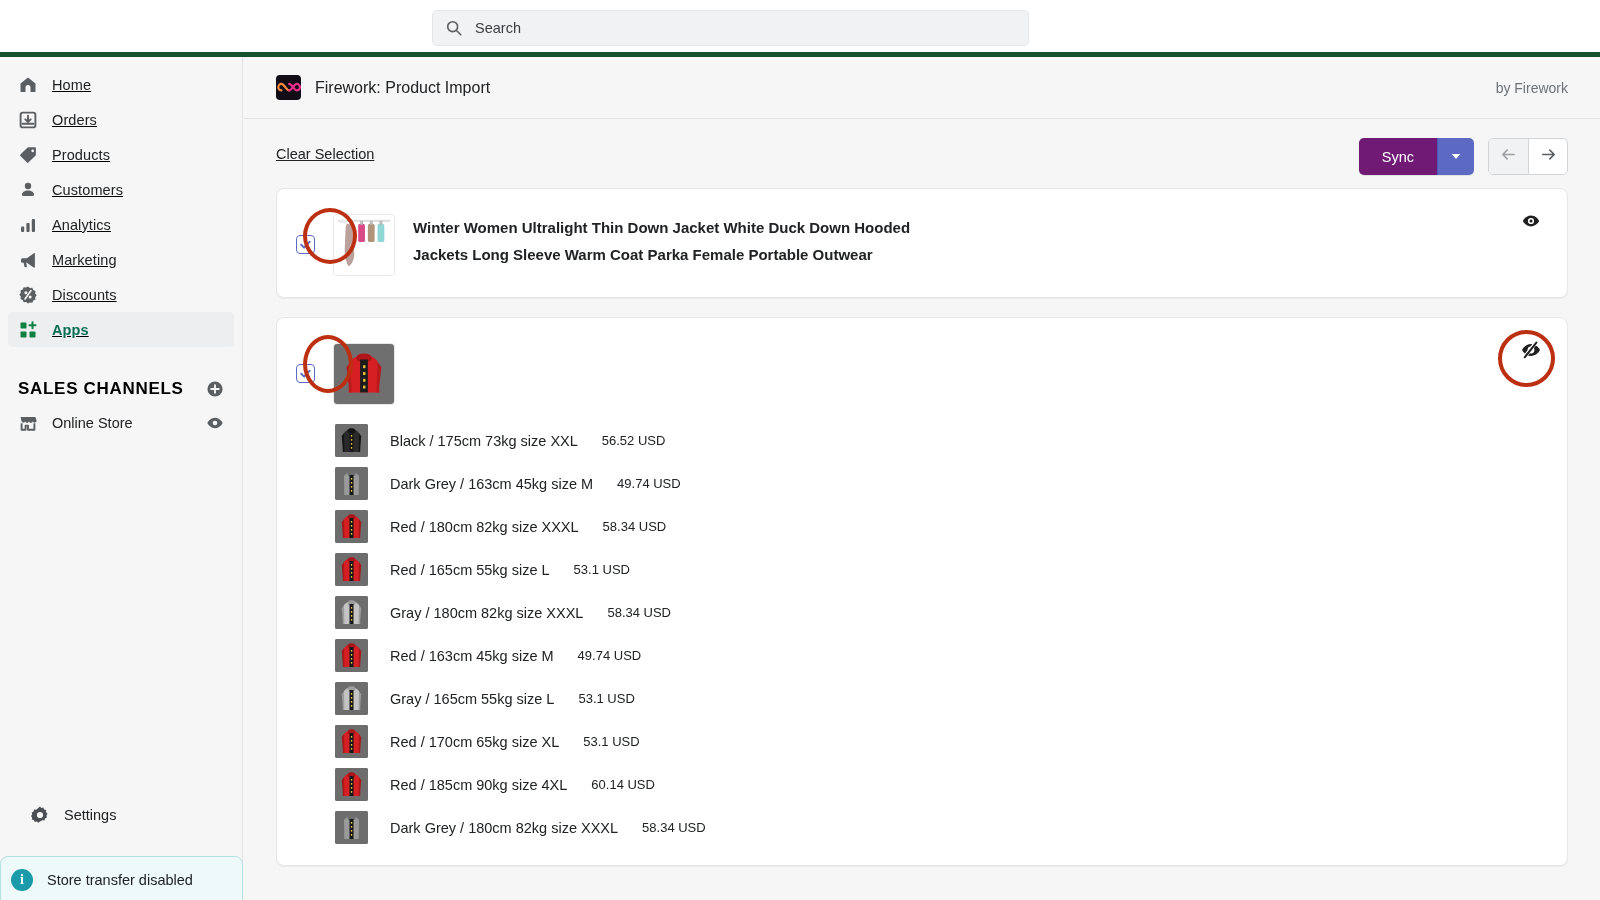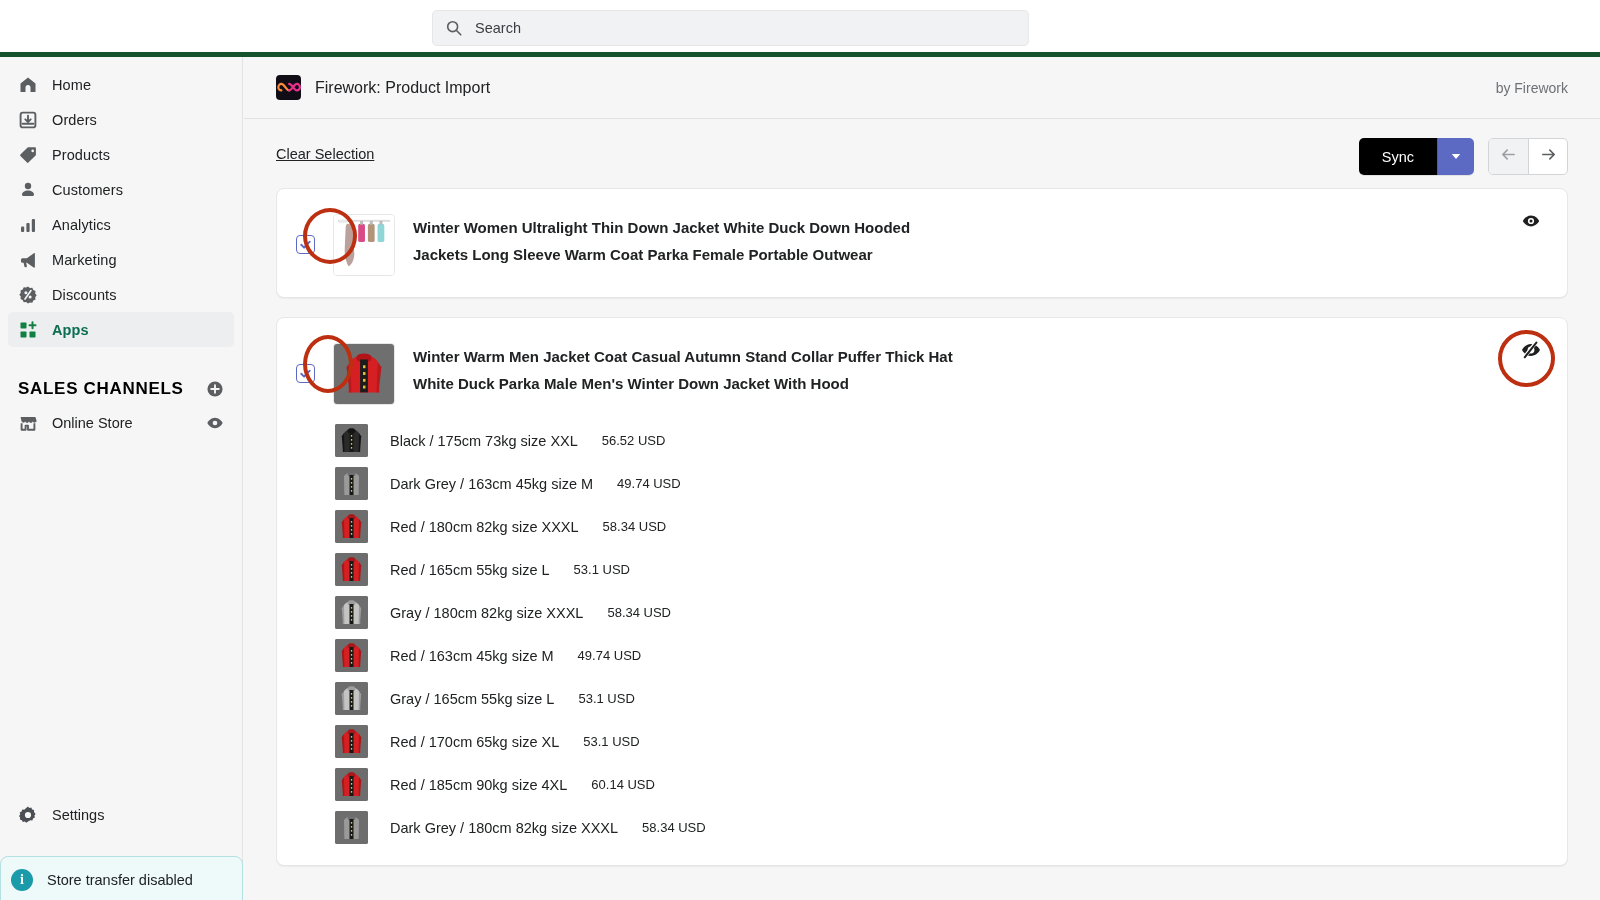--- a/index.html
+++ b/index.html
@@ -29,21 +29,21 @@
   }
   .search-icon { width: 18px; height: 18px; flex: 0 0 18px; margin-right: 12px; color:#5c5f62; }
   .search-text { font-size: 14.5px; color: #3a3d41; }
 
   
   .sidebar {
     position: absolute; left: 0; top: 57px; width: 243px; height: 843px;
     background: #f6f6f7;
     border-right: 1px solid #e1e3e5;
   }
-  .nav { padding-top: 10px; }
+  .nav { padding-top: 10px; text-decoration: underline; }
   .nav-item {
     display: flex; align-items: center;
     height: 35px; margin: 0 8px;
     padding-left: 10px;
     border-radius: 5px;
     cursor: pointer;
     color: #202223;
   }
   .nav-item .ico { width: 20px; height: 20px; flex: 0 0 20px; margin-right: 14px; color: #5c5f62; display:flex; align-items:center; justify-content:center;}
   .nav-item .lbl { font-size: 14.5px; letter-spacing: .1px; }
@@ -63,21 +63,21 @@
     display:flex; align-items:center;
     height: 35px; margin: 0 8px; padding-left: 10px; padding-right: 10px;
     border-radius: 5px; cursor: pointer;
   }
   .channel-item .ico { width:20px; height:20px; flex:0 0 20px; margin-right:14px; color:#5c5f62; }
   .channel-item .lbl { font-size:14.5px; color:#202223; flex:1; }
   .channel-item .eye { width:18px; height:18px; color:#5c5f62; cursor:pointer; }
 
   .settings-row {
     position: absolute; left: 0; bottom: 68px; width: 243px;
-    display:flex; align-items:center; height:35px; padding-left:18px; cursor:pointer;
+    display:flex; align-items:center; height:35px; padding-left:30px; cursor:pointer;
   }
   .settings-row .ico { width:20px; height:20px; flex:0 0 20px; margin-right:14px; color:#4b4f53; }
   .settings-row .lbl { font-size:14.5px; color:#202223; }
 
   .store-banner {
     position:absolute; left:0; bottom:-4px; width:243px; height:48px;
     background:#eefafa;
     border:1px solid #b3e0e0;
     border-radius:8px 8px 0 0;
     display:flex; align-items:center; padding-left:10px;
@@ -344,21 +344,21 @@
       </svg>
     </span>
     <span class="app-title">Firework: Product Import</span>
     <span class="app-by">by Firework</span>
   </div>
 
   <div class="toolbar">
     <span class="clear-link">Clear Selection</span>
     <div class="toolbar-right">
       <div class="sync-group">
-        <div class="sync-btn" style="background: #000000; text-align: center;">Sync</div>
+        <div class="sync-btn" style="background: #701a75; text-align: center;">Sync</div>
         <div class="sync-caret" style="background: rgb(92, 106, 196);">
           <span>
             <svg width="12" height="12" viewBox="0 0 12 12" fill="#ffffff">
                 <path d="M1.8 4h8.4L6 9z"></path>
               </svg>
           </span>
         </div>
       </div>
       <div class="nav-arrows">
         <div class="arrow-btn disabled">
@@ -447,21 +447,20 @@
             <g fill="#e8c33a">
                 <rect x="30" y="22" width="2.5" height="3"></rect>
                 <rect x="30" y="29" width="2.5" height="3"></rect>
                 <rect x="30" y="36" width="2.5" height="3"></rect>
                 <rect x="30" y="43" width="2.5" height="3"></rect>
               </g>
             <path d="M17 18 13 24l3 26h2z" fill="#b8191c"></path>
             <path d="M45 18l4 6-3 26h-2z" fill="#b8191c"></path>
           </svg>
         </div>
-        <div class="prod-title">Winter Warm Men Jacket Coat Casual Autumn Stand Collar Puffer Thick Hat White Duck Parka Male Men's Winter Down Jacket With Hood</div>
       </div>
       <div class="eye-btn">
         <span>
           <svg width="22" height="22" viewBox="0 0 20 20" fill="currentColor">
             <path d="M10 4.6c-4 0-7 3.2-7.9 4.9-.2.3-.2.7 0 1C3 12.2 6 15.4 10 15.4s7-3.2 7.9-4.9c.2-.3.2-.7 0-1C17 7.8 14 4.6 10 4.6z"></path>
             <circle cx="10" cy="10" r="3.1" fill="#ffffff"></circle>
             <path d="M14.9 2.6 3.7 16.9" stroke="#ffffff" stroke-width="3.4" stroke-linecap="round" fill="none"></path>
             <path d="M14.9 3.3 4.3 16.6" stroke="currentColor" stroke-width="1.8" stroke-linecap="round" fill="none"></path>
           </svg>
         </span>

